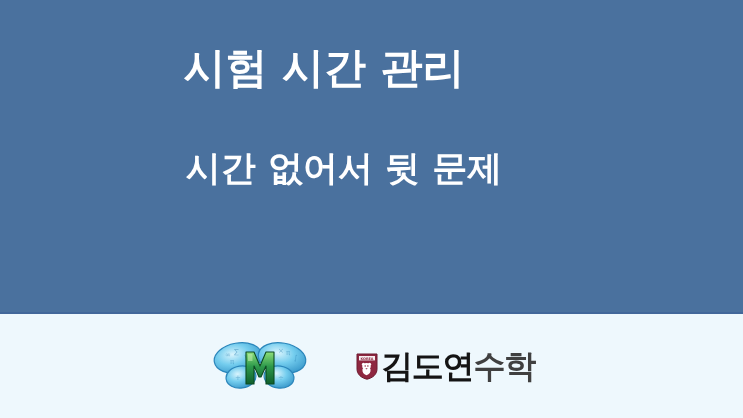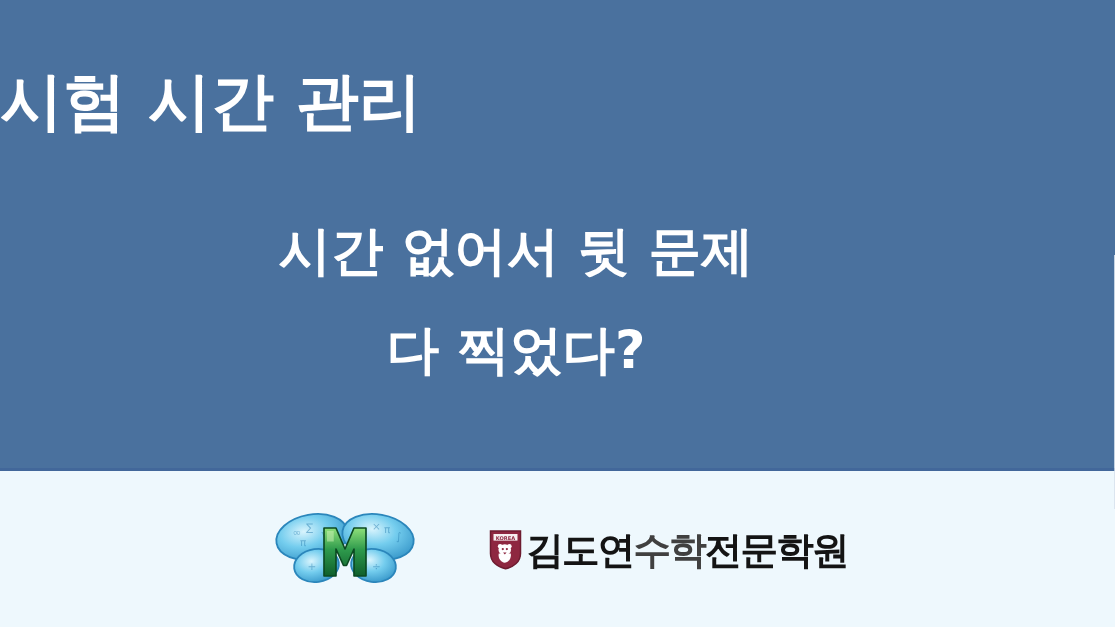--- a/index.html
+++ b/index.html
@@ -37,21 +37,21 @@
     width: 743px;
     height: 2px;
     background: #42679a;
   }
 
   .hero-title {
     position: absolute;
     left: 0;
     top: 44px;
     width: 648px;
-    text-align: left;
+    text-align: center;
     color: #ffffff;
     font-size: 42px;
     font-weight: bold;
     letter-spacing: 0px;
     line-height: 1.15;
     white-space: nowrap;
   }
 
   .hero-sub {
     position: absolute;
@@ -106,21 +106,21 @@
     gap: 3px;
   }
   .shield {
     width: 22px;
     height: 27px;
     flex: 0 0 auto;
   }
   .shield svg { display: block; }
 
   .wm-text {
-    font-size: 25px;
+    font-size: 32px;
     font-weight: bold;
     letter-spacing: -1.2px;
     line-height: 1;
     white-space: nowrap;
     display: flex;
     align-items: flex-start;
   }
   .wm-dark { color: #141414; }
   .wm-red  { color: #404040; }
 </style>
@@ -129,21 +129,20 @@
 
 <div id="slide">
 
   <div class="hero"></div>
   <div class="hero-edge"></div>
 
   <div class="hero-title">시험 시간 관리</div>
 
   <div class="hero-sub l1">시간 없어서 뒷 문제</div>
 
-  <div class="hero-sub l2">다 찍었다?</div>
 
   <div class="footer">
     <div class="footer-inner">
 
       <div class="butterfly">
         <svg width="104" height="58" viewBox="0 0 104 58" xmlns="http://www.w3.org/2000/svg">
           <defs>
             <radialGradient id="wingG" cx="40%" cy="35%" r="75%">
               <stop offset="0%" stop-color="#d9f4fd"></stop>
               <stop offset="45%" stop-color="#74cdee"></stop>
@@ -199,21 +198,20 @@
               <circle cx="9.2" cy="13" r="0.75"></circle>
               <circle cx="11.9" cy="13" r="0.75"></circle>
               <path d="M9.4 15.3 H11.7 L10.55 16.6 Z"></path>
             </g>
           </svg>
         </span>
 
         <span class="wm-text">
           <span class="wm-dark">김도연</span>
           <span class="wm-red">수학</span>
-          <span class="wm-dark">전문학원</span>
         </span>
 
       </div>
 
     </div>
   </div>
 
 </div>
 
 </body></html>

